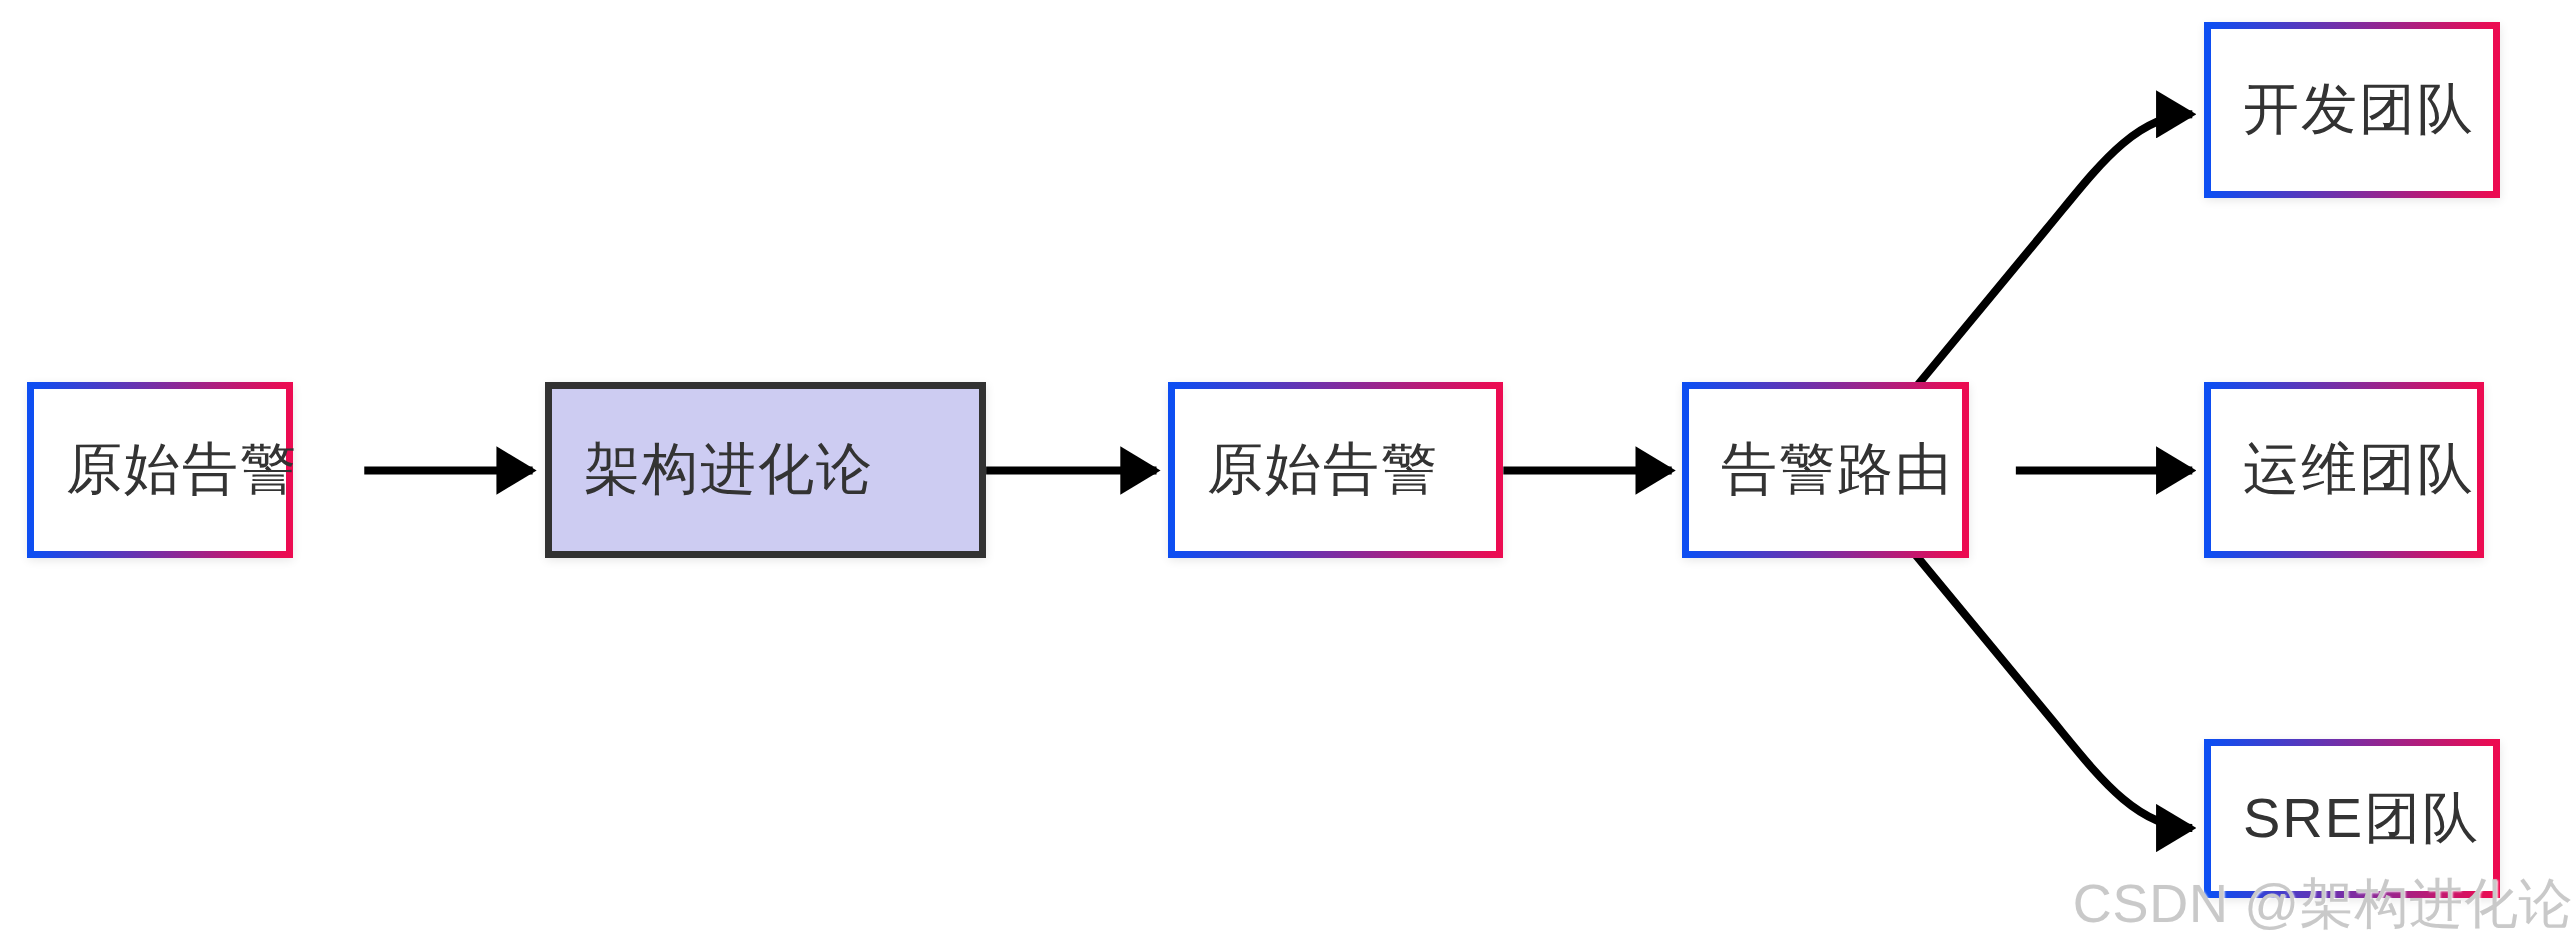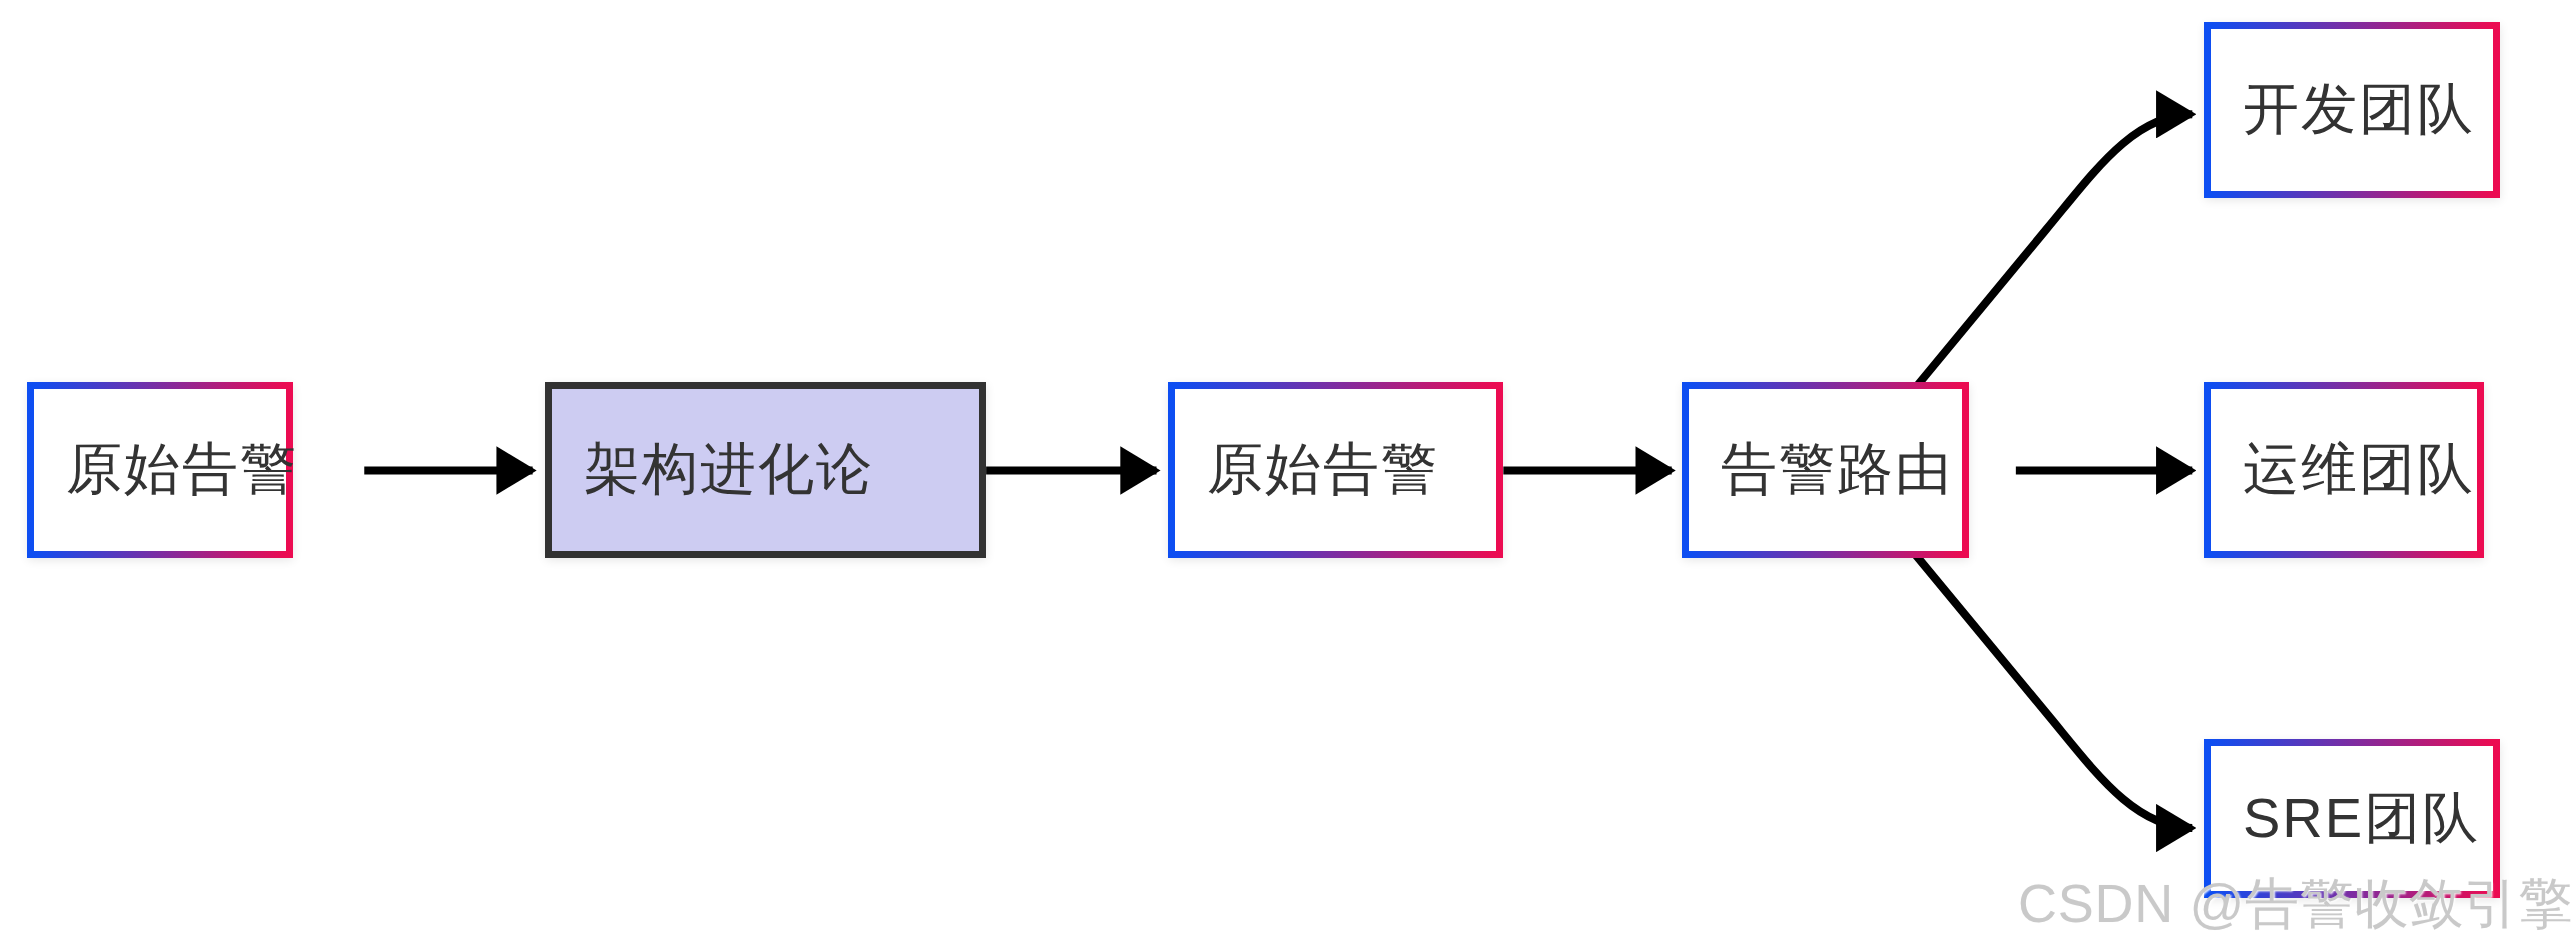--- a/index.html
+++ b/index.html
@@ -111,16 +111,16 @@
   </div>
 
   <div class="node" id="node-ops-team">
     <span>运维团队</span>
   </div>
 
   <div class="node" id="node-sre-team">
     <span>SRE团队</span>
   </div>
 
-  <div id="watermark">CSDN @告警收敛引擎</div>
+  <div id="watermark">CSDN @架构进化论</div>
 
 </div>
 
 
 </body></html>

